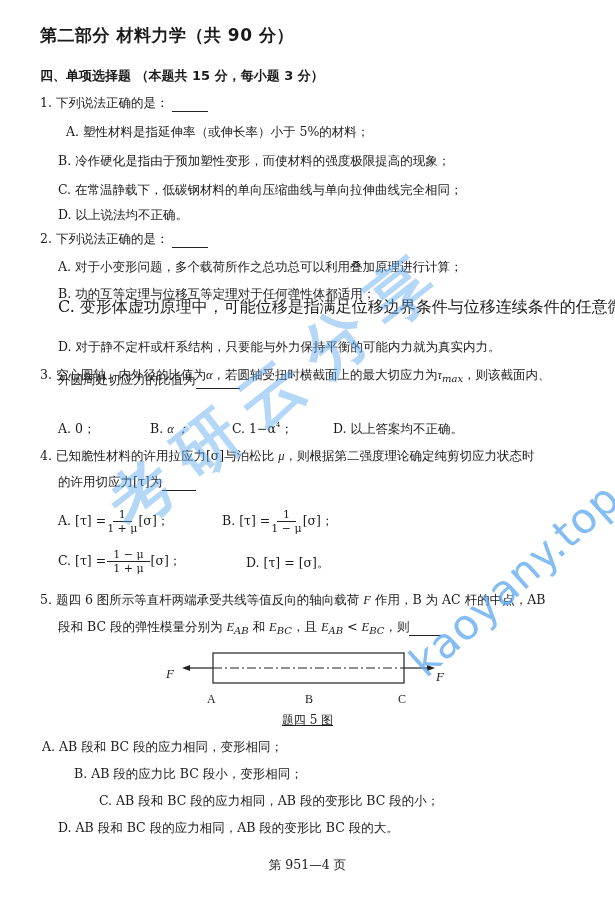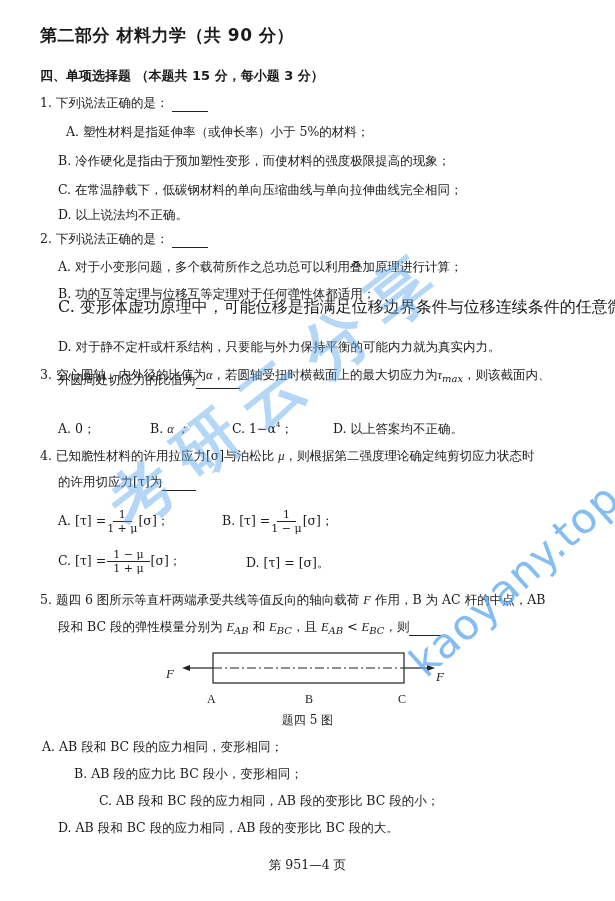--- a/index.html
+++ b/index.html
@@ -13,21 +13,21 @@
   .blank { display:inline-block; border-bottom:1px solid #222; vertical-align:bottom; height:10px; }
   .it { font-style:italic; font-family:"Liberation Serif",serif; }
   sub.s { font-size:10px; font-style:italic; vertical-align:-3px; }
   sup.s { font-size:7px; vertical-align:6px; }
   .frac { display:inline-flex; flex-direction:column; align-items:center; vertical-align:middle; font-size:11px; line-height:13px; margin:0 1px; }
   .frac .num { border-bottom:1px solid #222; padding:0 6px; }
   .watermark { position:absolute; color:#5aa7f0; pointer-events:none; font-family:"DejaVu Sans","Liberation Sans",sans-serif; }
   .wm-cn { left:90px; top:480px; font-size:64px; font-weight:bold; opacity:0.45; transform:rotate(-38deg); transform-origin:left top; letter-spacing:18px; }
   .wm-en { left:400px; top:650px; font-size:42px; opacity:0.75; transform:rotate(-42deg); transform-origin:left top; letter-spacing:1px; }
   .footer { left:0; width:615px; top:857px; text-align:center; font-size:12.5px; }
-  .caption { left:0; width:615px; top:712px; text-align:center; font-size:12px; }
+  .caption { left:0; width:615px; top:712px; text-align:center; font-size:12px;text-decoration:underline; }
   svg text { font-family:"Liberation Serif",serif; }
 </style>
 </head>
 <body>
 
 <div class="abs title">第二部分  材料力学（共 90 分）</div>
 <div class="abs section">四、单项选择题  （本题共 15 分，每小题 3 分）</div>
 
 <div class="abs q" style="left:40px;top:95px;">
   <span>1.</span>

